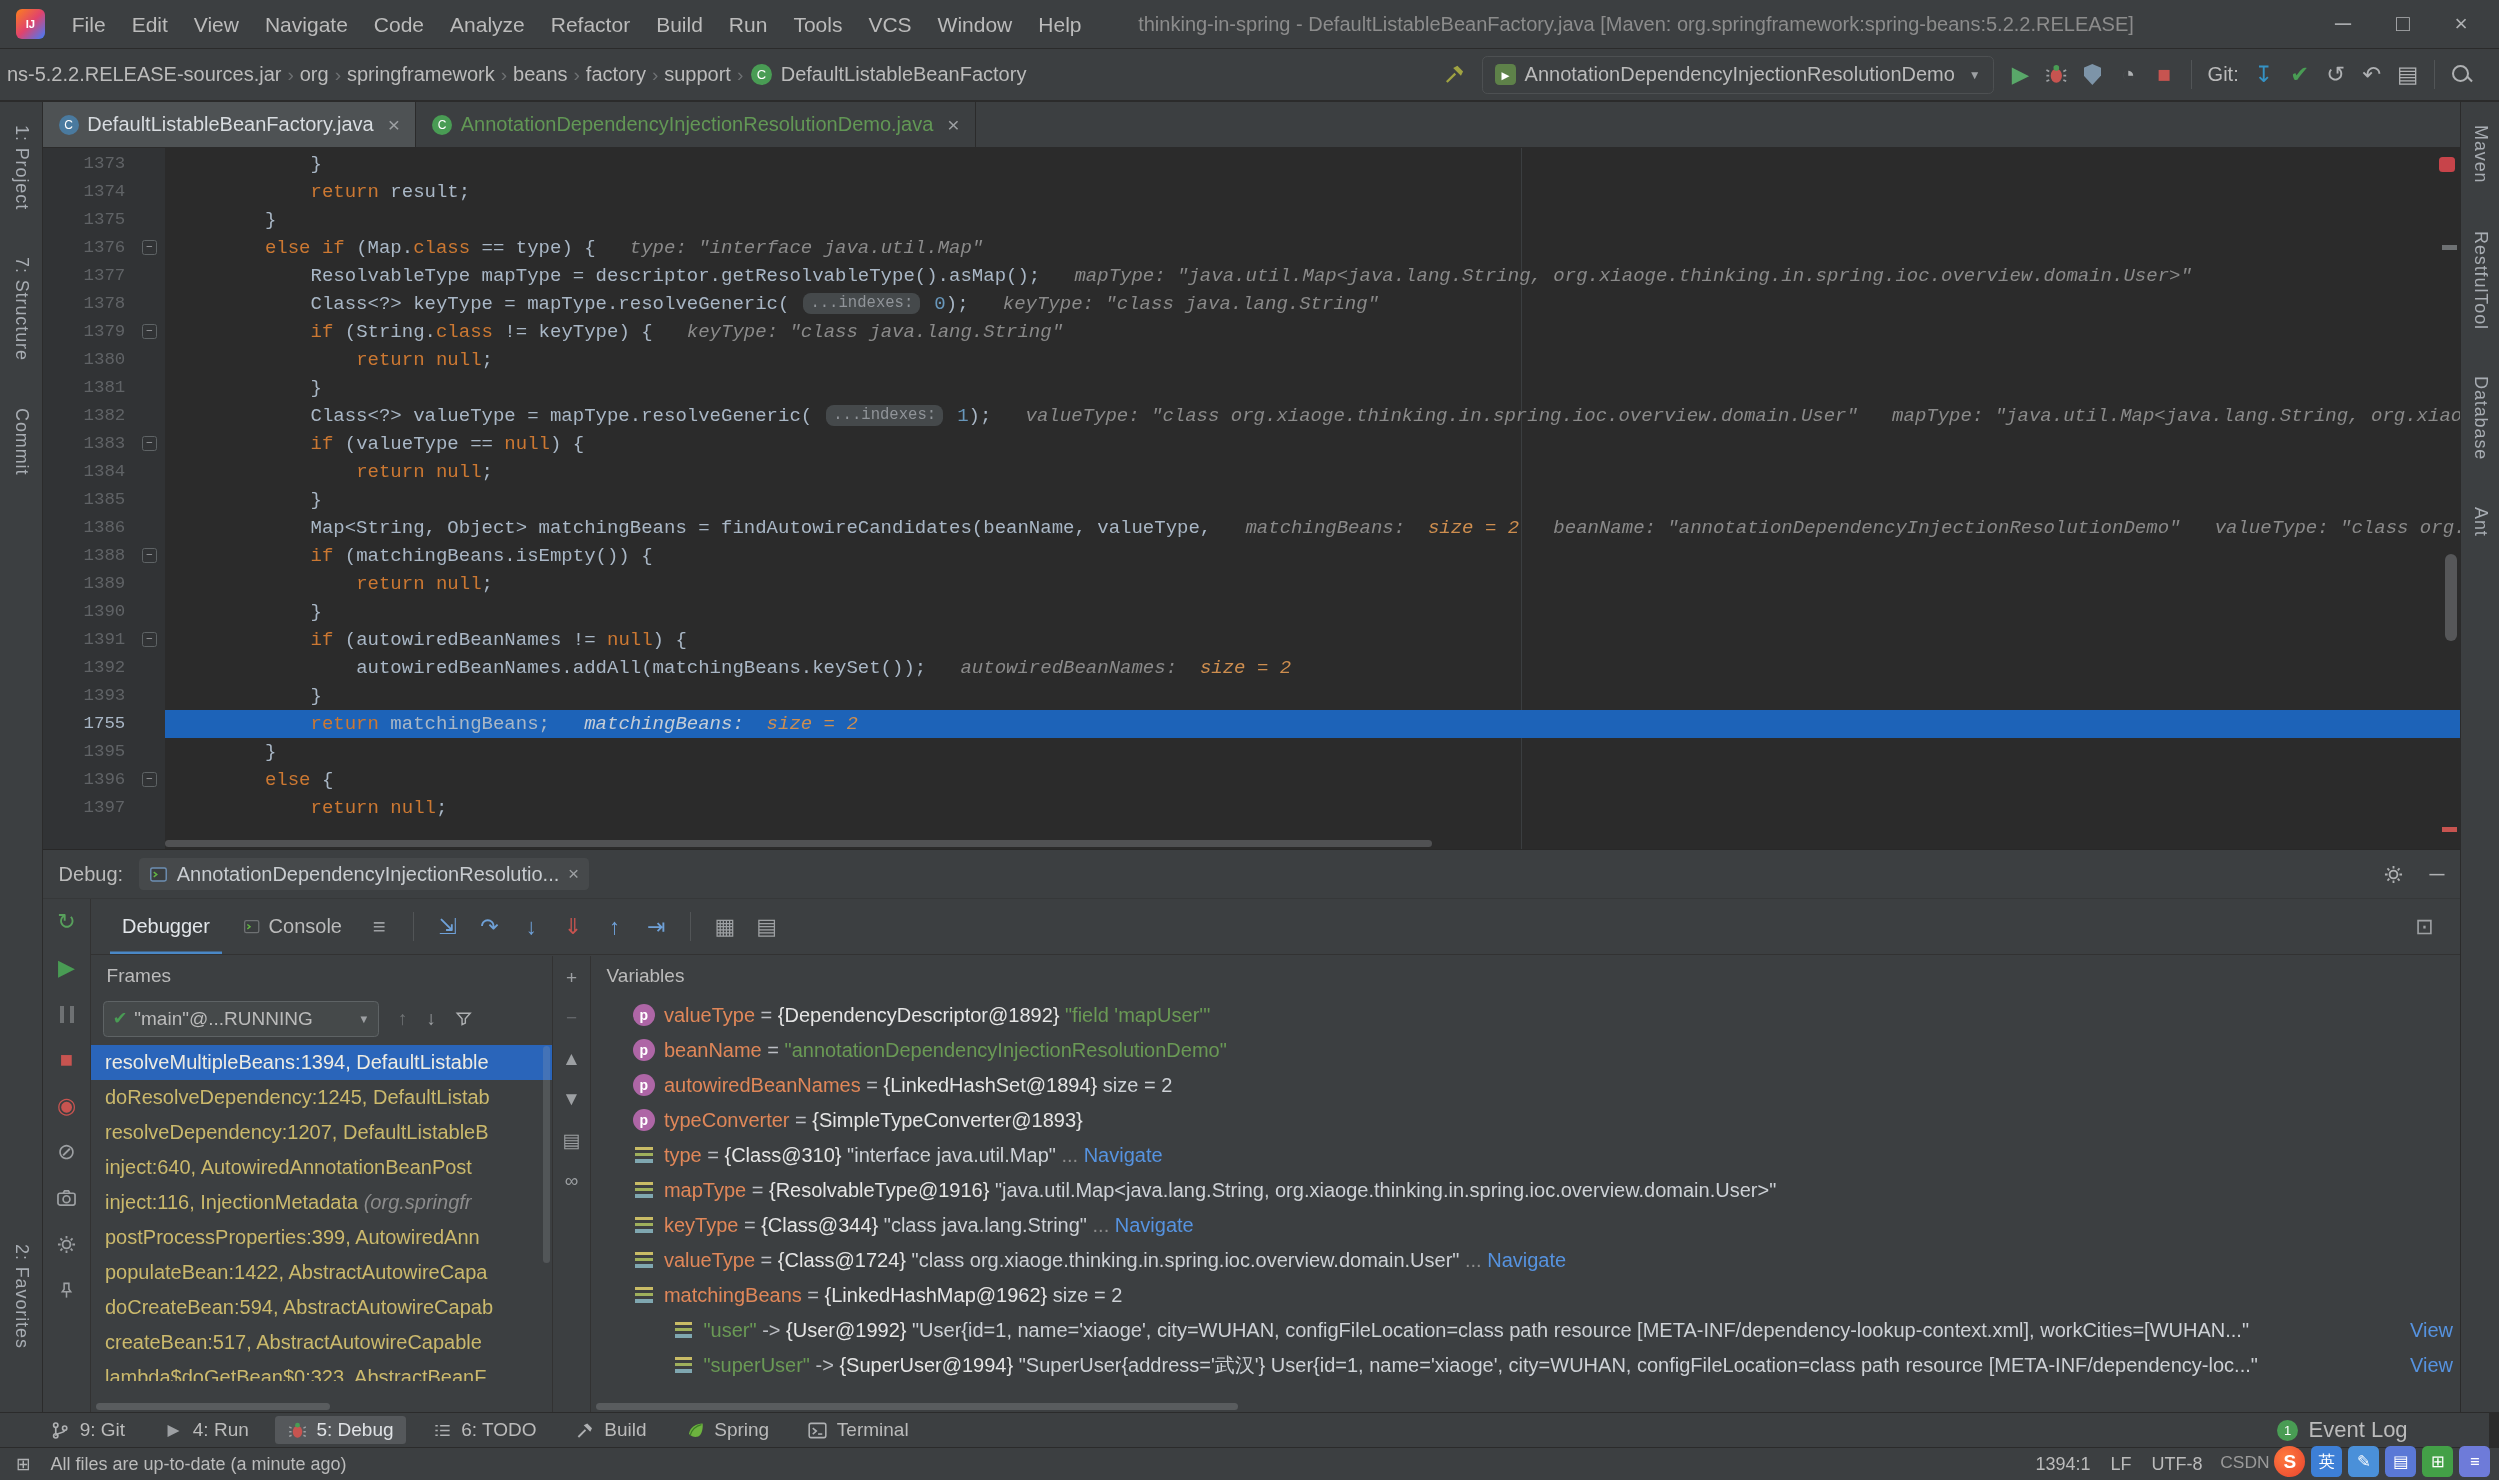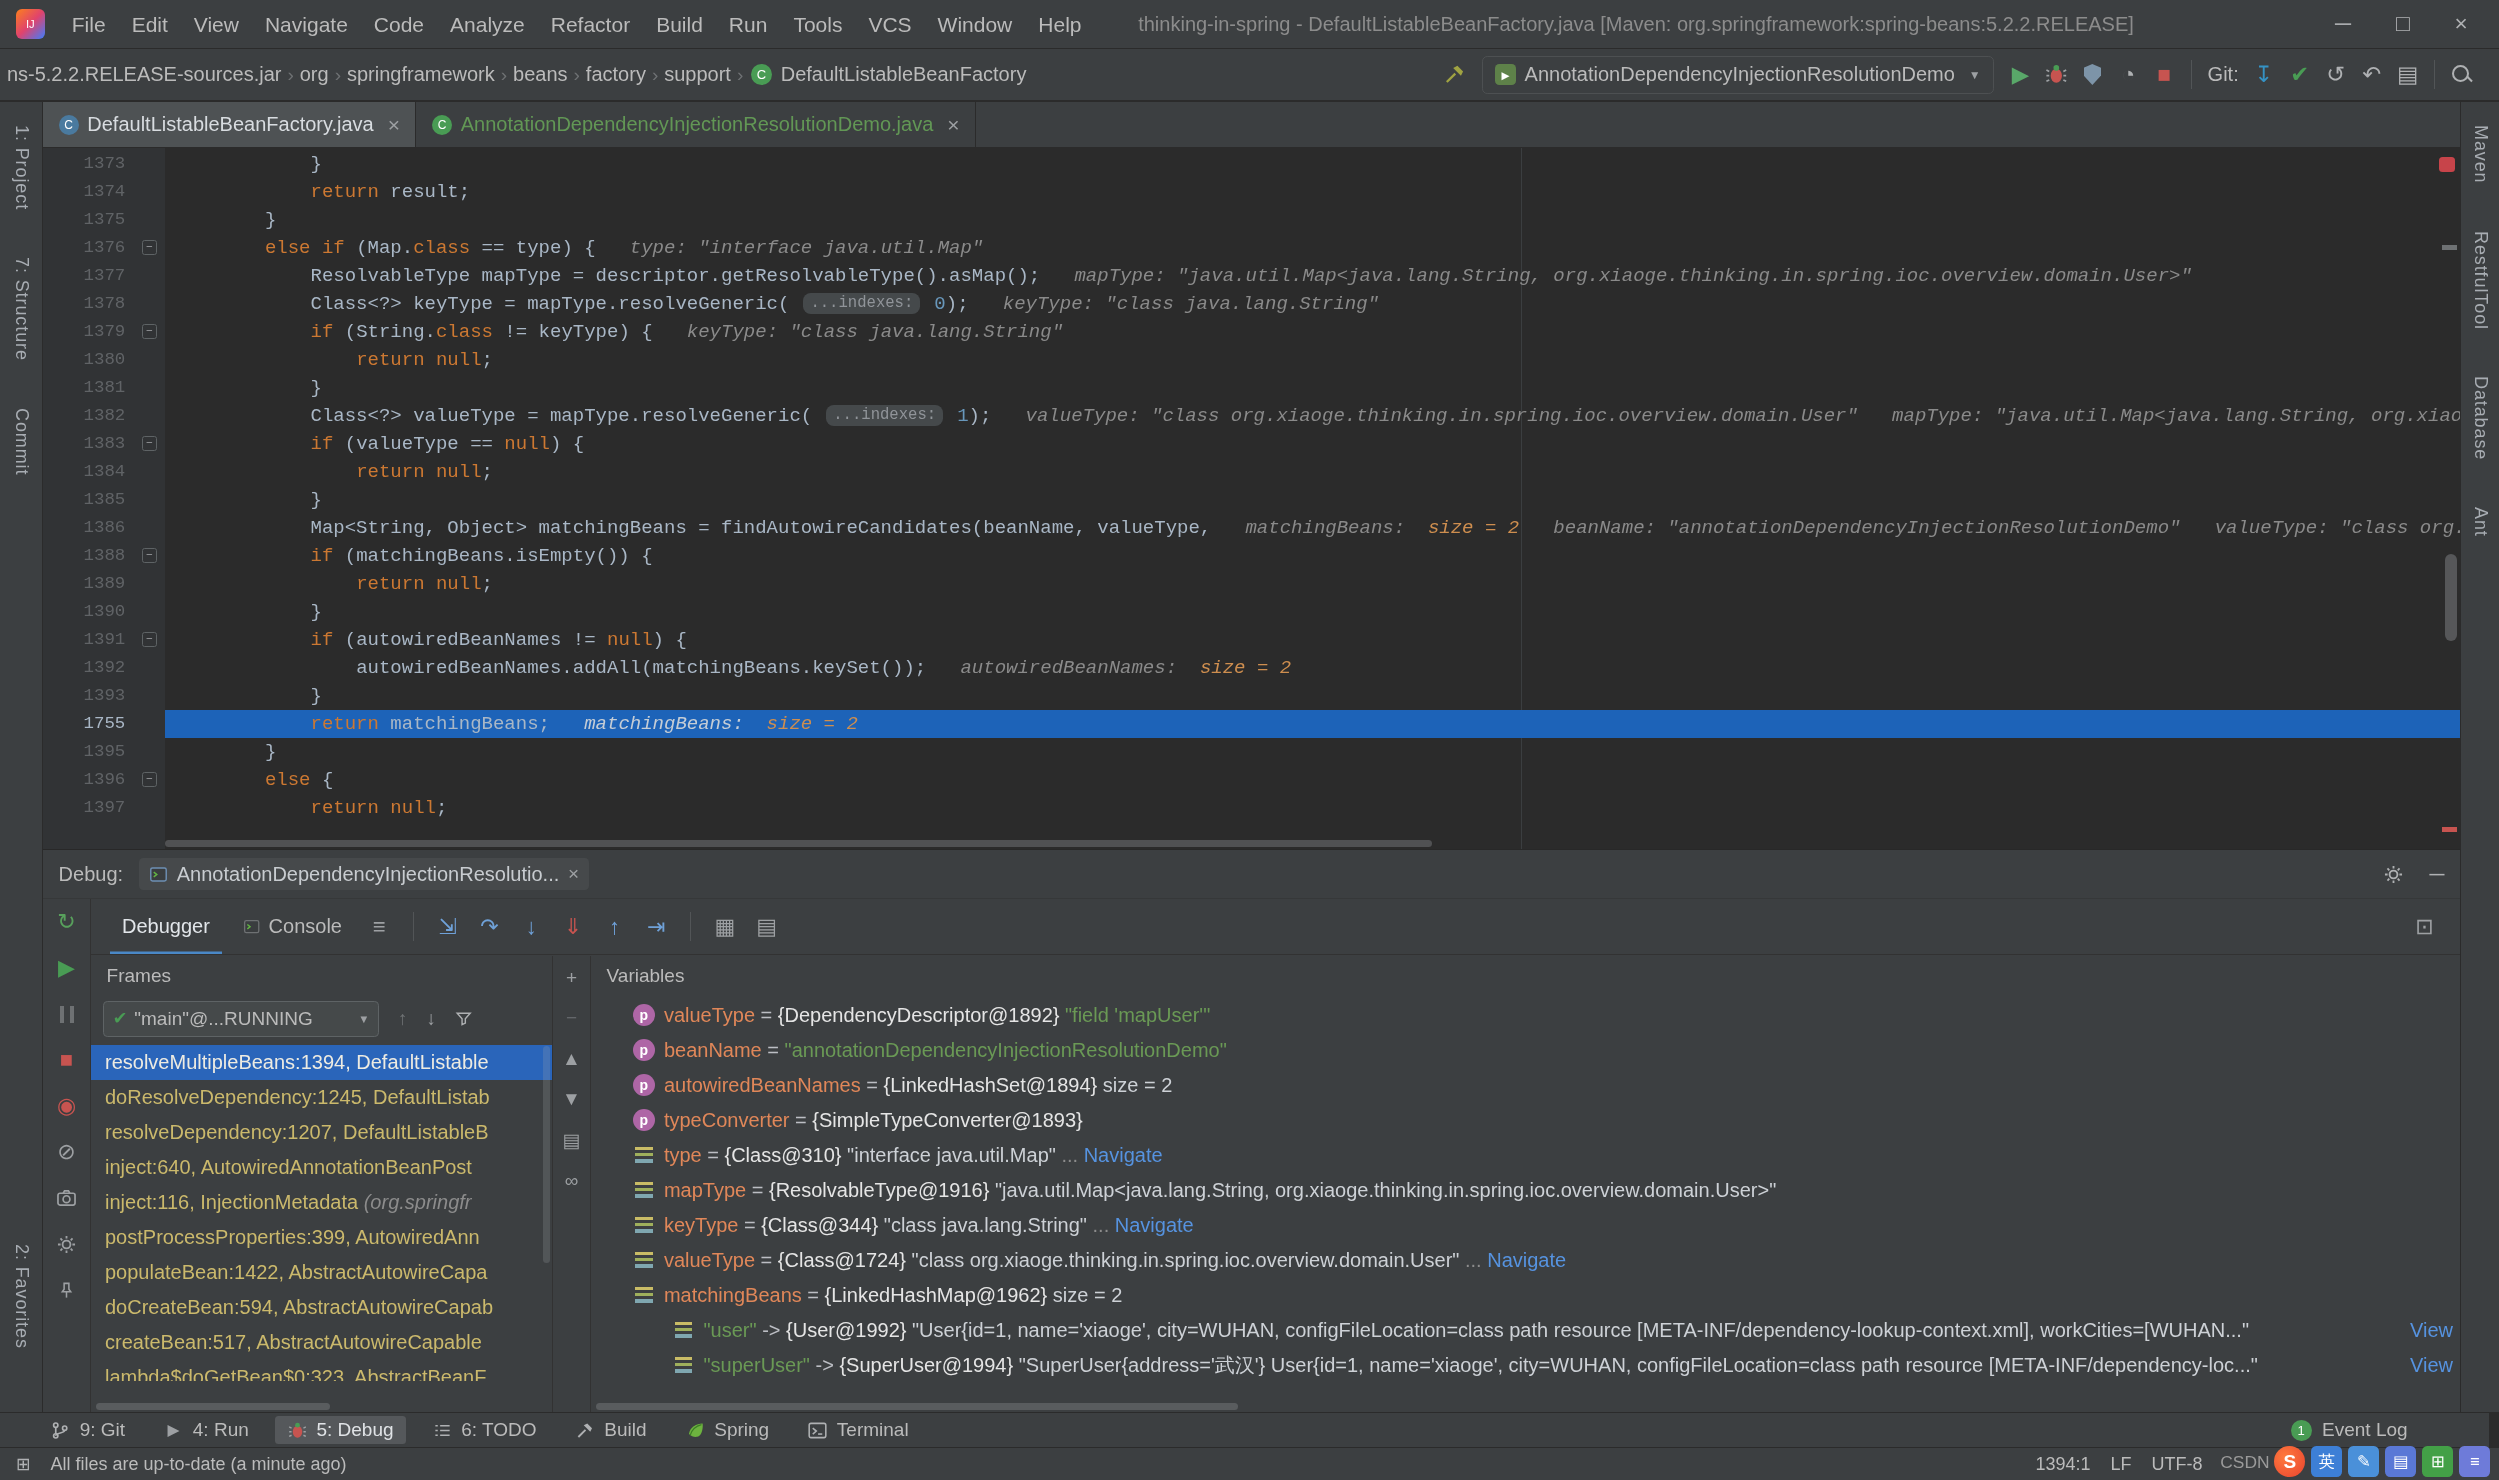--- a/index.html
+++ b/index.html
@@ -1,21 +1,21 @@
 <!DOCTYPE html>
 <html style="font-size:14px"><head>
 <meta charset="utf-8">
 <style>
 *{margin:0;padding:0;box-sizing:border-box}
 html,body{width:2500px;height:1481px;background:#2B2B2B;font-family:"Liberation Sans",sans-serif;overflow:hidden}
 #app{position:absolute;inset:0;color:#BBB}
 
 
 #menubar{position:absolute;top:0;left:0;width:100%;height:49px;background:#3C3F41;border-bottom:0.9px solid #2B2B2B;display:flex;align-items:center;padding:0 15.6px;gap:1.7px}
-.app-icon{width:29.5px;height:29.5px;border-radius:6px;background:linear-gradient(135deg,#FC801D,#E0436D 50%,#3C7EFF);display:flex;align-items:center;justify-content:center;color:#fff;font-weight:normal;font-size:11.3px;margin-right:12px}
+.app-icon{width:29.5px;height:29.5px;border-radius:6px;background:linear-gradient(135deg,#FC801D,#E0436D 50%,#3C7EFF);display:flex;align-items:center;justify-content:center;color:#fff;font-weight:bold;font-size:11.3px;margin-right:12px}
 .menu-item{padding:0 13px;font-size:21px;color:#BBBBBB;line-height:49px}
 .win-title{flex:1;color:#8C8C8C;font-size:20px;white-space:nowrap;overflow:hidden;padding-left:42px}
 .win-controls{display:flex;gap:45px;font-size:22.6px;color:#AFB1B3;padding:0 15.6px}
 
 
 #navbar{position:absolute;top:49px;left:0;width:100%;height:52px;background:#3C3F41;border-bottom:0.9px solid #2B2B2B;display:flex;align-items:center;padding:0 19px 0 5.2px}
 .crumb{font-size:20px;color:#BBB;padding:0 1.7px;white-space:nowrap}
 .crumb-sep{color:#6E7173;font-size:19px;padding:0 4.3px}
 .crumb-class-icon{width:21px;height:21px;border-radius:50%;background:#499C54;color:#fff;font-size:13px;display:inline-flex;align-items:center;justify-content:center;margin:0 7px 0 3.5px;flex:0 0 21px}
 .nv-spacer{flex:1}
@@ -131,21 +131,21 @@
 .view{position:absolute;right:7px;top:0;height:100%;display:flex;align-items:center;color:#5693E0;padding-left:22.6px;background:linear-gradient(90deg,rgba(60,63,65,0),#3C3F41 40%)}
 .vars-hscroll{position:absolute;left:5.2px;bottom:2.6px;width:642px;height:7px;background:rgba(166,170,174,.28);border-radius:3.5px}
 
 
 #bottom-bar{position:absolute;left:0;right:10px;bottom:33px;height:35px;background:#3C3F41;border-top:0.9px solid #2B2B2B;display:flex;align-items:center;padding:0 17.4px 0 38px;gap:14px}
 .bbtn{display:flex;align-items:center;gap:8.7px;font-size:19px;color:#BBB;padding:2.6px 12px;border-radius:3.5px}
 .bbtn.active{background:#55585B;color:#E0E3E6}
 .bicon{display:flex;align-items:center;justify-content:center;width:21px;height:21px;font-size:16.5px;color:#AFB1B3}
 #bb-right{margin-left:auto;display:flex;align-items:center;gap:10.4px;padding-right:64px}
 .badge{width:21px;height:21px;border-radius:50%;background:#499C54;color:#fff;font-size:13px;display:flex;align-items:center;justify-content:center}
-#bb-right .lbl{font-size:19px;color:#BBB}
+#bb-right .lbl{font-size:22px;color:#BBB}
 
 
 #status-bar{position:absolute;left:0;right:0;bottom:0;height:33px;background:#3C3F41;border-top:0.9px solid #2B2B2B;display:flex;align-items:center;padding:0 10.4px;font-size:18px;color:#BBB}
 .sb-icon{width:26px;text-align:center;font-size:17.4px;color:#AFB1B3;margin-right:14px}
 .sb-right{margin-left:auto;display:flex;gap:20px;margin-right:286px}
 .watermark{position:absolute;right:207px;bottom:7px;color:#9A9A9A;font-size:17.4px;z-index:1}
 .ime{position:absolute;right:8.7px;bottom:2.6px;display:flex;gap:6px;z-index:2;align-items:center}
 .ime-tile{width:31px;height:31px;border-radius:5.2px;display:flex;align-items:center;justify-content:center;color:#fff;font-size:16.5px}
 .sogou{background:radial-gradient(circle at 35% 35%,#FF7A3D,#E8432F);border-radius:50%;font-weight:bold;font-size:19px}
 svg{display:block}

